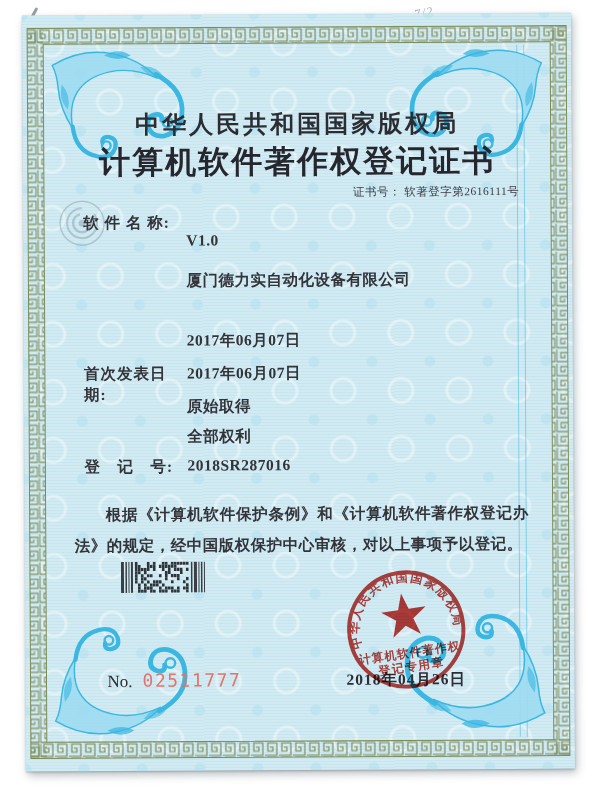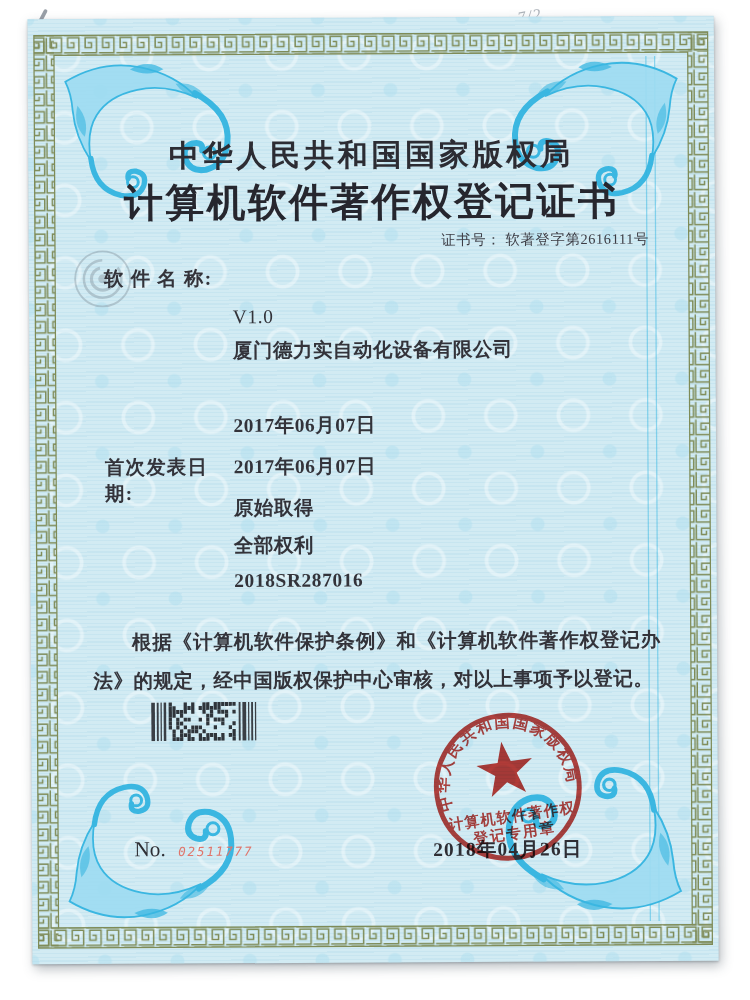--- a/index.html
+++ b/index.html
@@ -50,38 +50,38 @@
     position:absolute;left:0;top:127px;width:100%;text-align:center;
     font-size:31px;font-weight:700;color:#26262e;letter-spacing:2px;
   }
   .cert-no{
     position:absolute;left:330px;top:171px;font-size:11.5px;color:#3c3c44;letter-spacing:.5px;
   }
   
   .field-row{position:absolute;left:60px;width:460px;font-size:15.5px;color:#33333a;}
   .field-row .lbl{display:inline-block;width:100px;letter-spacing:1px;font-weight:600;}
   .field-row .val{position:absolute;left:103px;top:0;letter-spacing:.5px;font-weight:600;}
-  .field-row .val2{position:absolute;left:103px;top:33px;letter-spacing:.5px;font-weight:400;}
+  .field-row .val2{position:absolute;left:103px;top:19px;letter-spacing:.5px;font-weight:700;}
   .r1{top:198px;} .r2{top:256px;} .r3{top:316px;} .r4{top:349px;}
   .r5{top:382px;} .r6{top:412px;} .r7{top:442px;}
   
   .statement{
     position:absolute;left:50px;top:484px;width:454px;
     font-size:15.5px;line-height:31px;color:#33333a;text-indent:2em;
     text-align:justify;letter-spacing:.5px;margin:0;font-weight:600;
   }
   
   .barcode{position:absolute;left:96px;top:547px;width:86px;height:31px;}
   
   .cpcc-watermark{position:absolute;left:34px;top:183px;width:50px;height:50px;opacity:.4;}
   
   .serial{position:absolute;left:82px;top:655px;font-size:17px;color:#2e2e34;}
   .serial .num{
     font-family:"DejaVu Sans Mono","Liberation Mono",monospace;
-    font-size:10px;color:#e0756b;letter-spacing:1.5px;margin-left:10px;font-style:italic;
+    font-size:18px;color:#e0756b;letter-spacing:1.5px;margin-left:10px;
   }
   .issue-date{
     position:absolute;left:321px;top:656px;font-size:15.5px;color:#2e2e34;
     letter-spacing:1px;font-weight:600;
   }
   .seal{
     position:absolute;left:317px;top:552px;width:128px;height:128px;
     transform:rotate(-8deg);mix-blend-mode:multiply;opacity:.95;
   }
 </style>
@@ -167,20 +167,21 @@
       <span class="lbl">首次发表日期:</span>
       <span class="val">2017年06月07日</span>
     </div>
     <div class="field-row r5">
       <span class="val">原始取得</span>
     </div>
     <div class="field-row r6">
       <span class="val">全部权利</span>
     </div>
     <div class="field-row r7">
+      <span class="lbl">登　记　号:</span>
       <span class="val">2018SR287016</span>
     </div>
 
     <p class="statement">根据《计算机软件保护条例》和《计算机软件著作权登记办法》的规定，经中国版权保护中心审核，对以上事项予以登记。</p>
 
     <div class="barcode"><svg viewBox="0 0 86 31" width="86" height="31">
           <rect x="0" y="0" width="3" height="31" fill="#3a3f45"></rect>
           <rect x="4.5" y="0" width="1.5" height="31" fill="#3a3f45"></rect>
           <rect x="7.5" y="0" width="1" height="31" fill="#3a3f45"></rect>
           <rect x="10" y="0" width="2" height="31" fill="#3a3f45"></rect>

